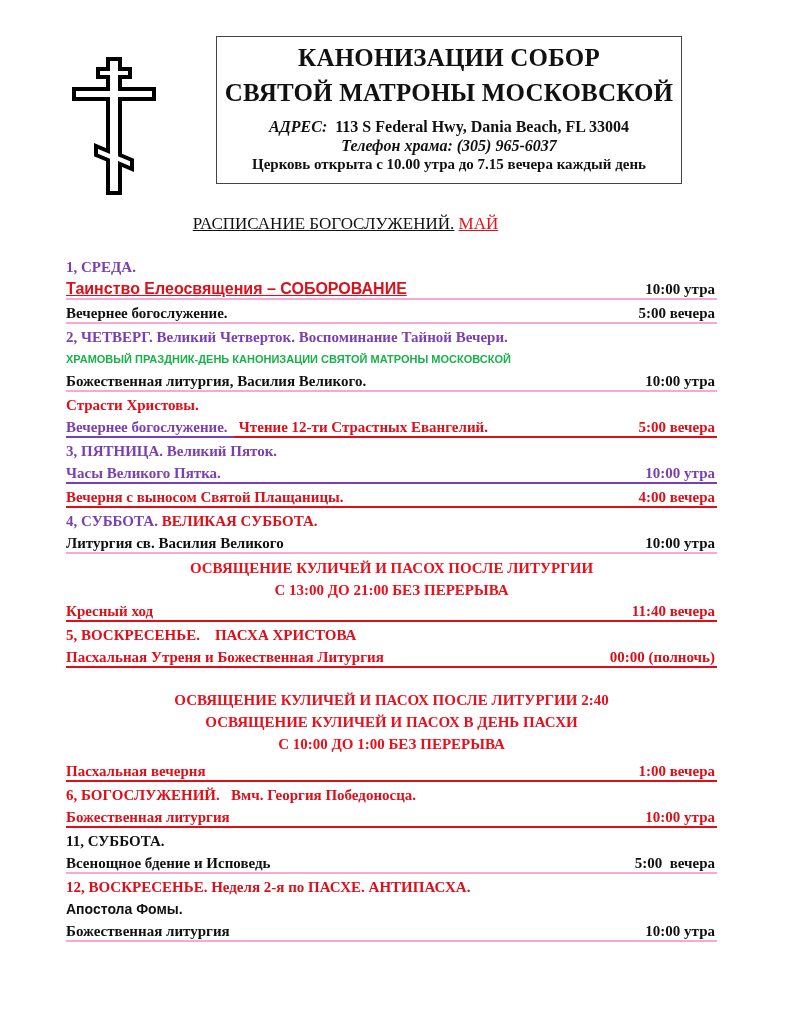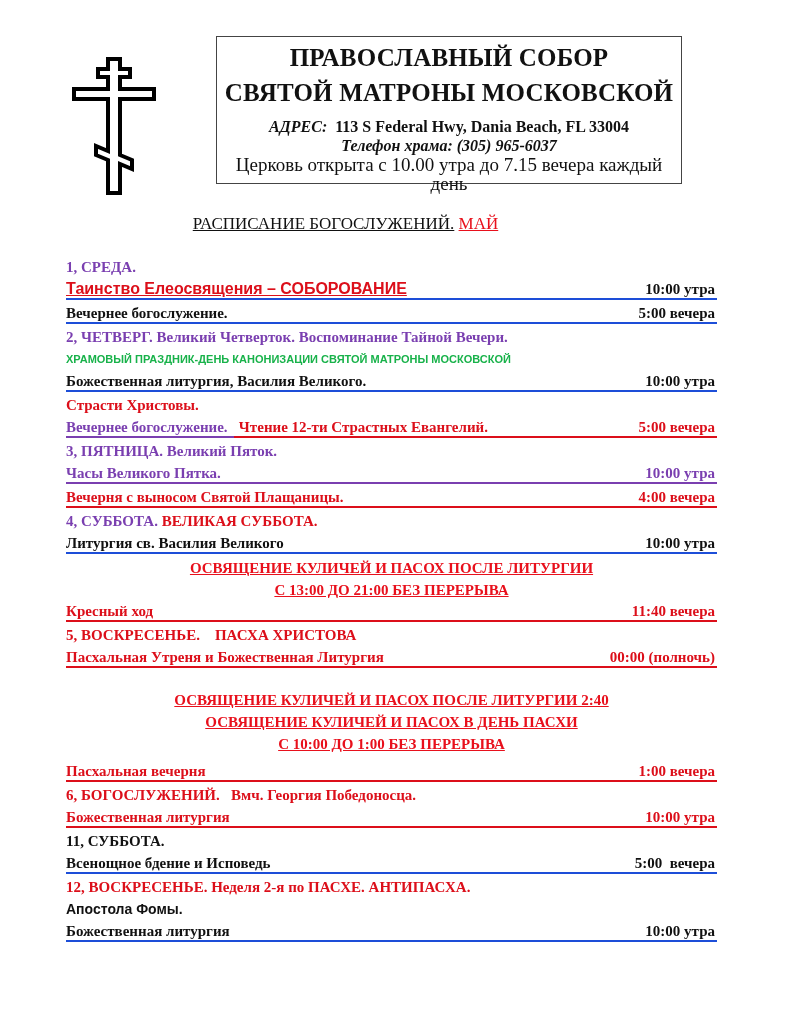--- a/index.html
+++ b/index.html
@@ -5,51 +5,51 @@
   html, body { margin: 0; padding: 0; background: #ffffff; }
   body { width: 792px; height: 1025px; position: relative; overflow: hidden;
          font-family: "Liberation Serif", serif; color: #111; }
   .cross { position: absolute; left: 72px; top: 57px; width: 84px; height: 138px; }
   .header-box { position: absolute; left: 216px; top: 36px; width: 466px; height: 148px;
                 border: 1.5px solid #444; box-sizing: border-box; text-align: center; }
   .h-title { font-weight: bold; font-size: 25px; line-height: 28px; margin-top: 7px; letter-spacing: 0.2px; }
   .h-addr { font-weight: bold; font-size: 16px; line-height: 19px; margin-top: 10px; }
   .h-addr i { font-style: italic; }
   .h-phone { font-weight: bold; font-style: italic; font-size: 16px; line-height: 19px; }
-  .h-hours { font-weight: normal; font-size: 19px; line-height: 19px; }
+  .h-hours { font-weight: bold; font-size: 15px; line-height: 19px; }
   .sched-title { position: absolute; left: 0; width: 691px; top: 214px; text-align: center;
                  font-weight: normal; font-size: 17px; }
   .sched-title span { text-decoration: underline; }
   .sched-title .month { color: #e8101c; }
   .rows { position: absolute; left: 66px; top: 258px; width: 651px; }
   .row { position: relative; height: 22px; font-weight: bold; font-size: 15px; line-height: 18px; }
-  .row.line { border-bottom: 2px solid #1d4ed8; height: 18px; margin-bottom: 4px; }
+  .row.line { border-bottom: 2px solid #f9a8d4; height: 18px; margin-bottom: 4px; }
   .row .r { position: absolute; right: 2px; top: 0; }
   .row .l { position: absolute; left: 0; top: 0; white-space: nowrap; }
   .sans { font-family: "Liberation Sans", sans-serif; }
   .purple { color: #7a3fb0; }
   .red { color: #dc0f1a; }
   .green { color: #18b24a; }
   .black { color: #111; }
   .bl-red { border-bottom-color: #dc0f1a !important; }
   .bl-purple { border-bottom-color: #7a3fb0 !important; }
   .center-red { text-align: center; color: #e8101c; font-weight: bold; font-size: 15px; height: 22px; line-height: 20px; }
-  .center-red span { text-decoration: underline; }
+  .center-red span { }
   .gap { height: 18px; }
   .split { position: absolute; left: 0; right: 0; bottom: -2px; height: 2px; }
 </style>
 </head>
 <body>
 
 <svg class="cross" viewBox="0 0 84 138">
   <path d="M36 2 H48 V12 H58 V20 H48 V32 H82 V42 H48 V98 L60 103 V112 L48 107 V136 H36 V103 L24 98 V89 L36 94 V42 H2 V32 H36 V20 H26 V12 H36 Z" fill="#fff" stroke="#000" stroke-width="4" stroke-linejoin="miter"></path>
 </svg>
 
 <div class="header-box">
-  <div class="h-title">ПРАВОСЛАВНЫЙ СОБОР</div>
+  <div class="h-title">КАНОНИЗАЦИИ СОБОР</div>
   <div class="h-title">СВЯТОЙ МАТРОНЫ МОСКОВСКОЙ</div>
   <div class="h-addr">
     <i>АДРЕС:</i>&nbsp;
     <span>113 S Federal Hwy, Dania Beach, FL 33004</span>
   </div>
   <div class="h-phone">Телефон храма: (305) 965-6037</div>
   <div class="h-hours">Церковь открыта с 10.00 утра до 7.15 вечера каждый день</div>
 </div>
 
 <div class="sched-title">

